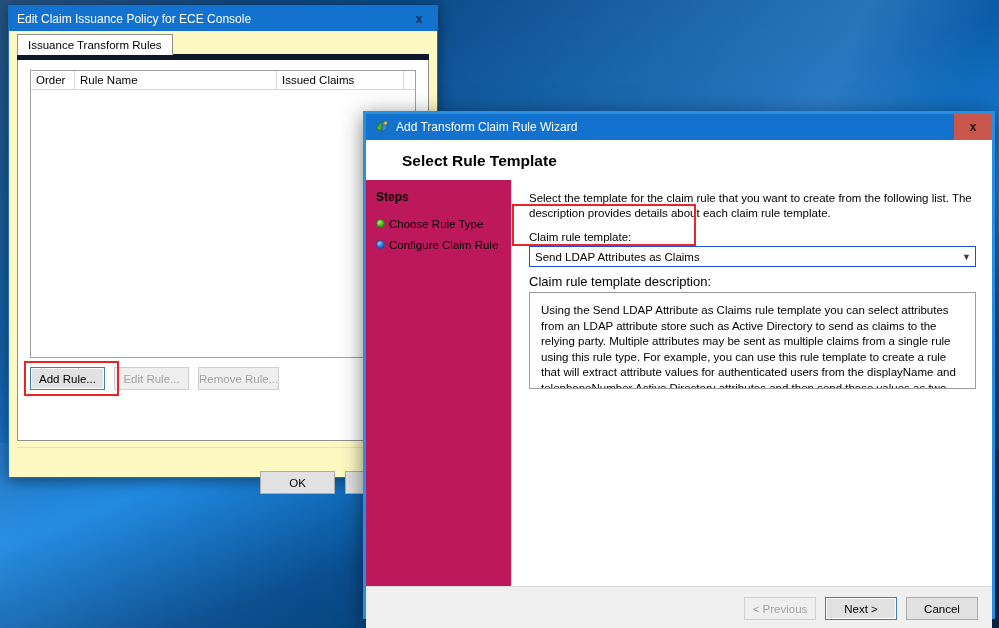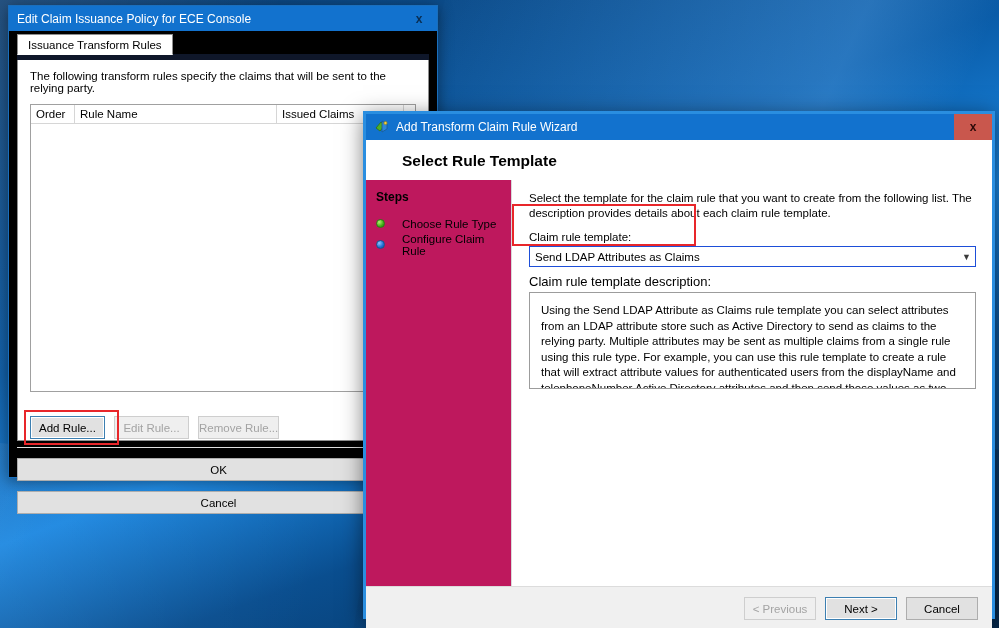--- a/index.html
+++ b/index.html
@@ -53,21 +53,21 @@
   .titlebar .tb-title { flex: 1; white-space: nowrap; overflow: hidden; }
   .tb-close {
     width: 36px; height: 25px;
     display: flex; align-items: center; justify-content: center;
     font-size: 12px; font-weight: bold; color: #fff;
   }
 
   
   #dlg-policy {
     left: 8px; top: 5px; width: 430px; height: 473px;
-    background: #000000;
+    background: #fef9c3;
     border: 1px solid #1a6fbd;
     box-shadow: 0 3px 14px rgba(0,0,0,0.45);
   }
   #dlg-policy .titlebar { background: #1272ce; }
   #dlg-policy .tb-close { background: #1272ce; color: #0a2e52; font-weight: 700; }
 
   .dlg-body { padding: 8px; }
 
   .tabstrip {
     position: relative;
@@ -107,42 +107,41 @@
     border-right: 1px solid #d6d6d6;
     white-space: nowrap; overflow: hidden;
   }
   .lv-col.c0 { width: 44px; }
   .lv-col.c1 { width: 202px; }
   .lv-col.c2 { width: 76px; flex: 1; }
   .lv-col.c3 { width: 11px; border-right: none; }
   .lv-body { height: 267px; }
 
   .btnrow {
-    margin-top: 24px;
+    margin-top: 9px;
     display: flex; align-items: center; gap: 9px;
     position: relative;
   }
   .btn {
     min-width: 75px; height: 23px;
     font-size: 11.5px;
     background: #e1e1e1;
     border: 1px solid #adadad;
     color: #000;
     display: inline-flex; align-items: center; justify-content: center;
   }
   .btn.disabled { color: #a3a3a3; background: #efefef; border-color: #cecece; }
   .btn.focusborder { border: 1px solid #3c7fb1; box-shadow: inset 0 0 0 1px #fff; }
 
   .dlg-footer {
     border-top: 1px solid #dfdfdf;
     margin-top: 6px;
-    padding-top: 10px;
+    padding-top: 23px;
     display: flex; justify-content: flex-end; gap: 10px;
     padding-right: 9px;
-    flex-direction: column;
   }
 
   
   .redbox {
     position: absolute;
     border: 2px solid #e8262a;
     pointer-events: none;
     z-index: 60;
   }
 
@@ -170,21 +169,21 @@
   }
   .wz-main { display: flex; height: 406px; background: #fff; }
 
   .wz-steps {
     width: 146px;
     background: #be185d;
     border-right: 1px solid #d9d9d9;
     padding: 10px 0 0 10px;
   }
   .wz-steps-title { font-size: 12px; font-weight: bold; color: #000; margin-bottom: 9px; }
-  .step { display: flex; align-items: center; gap: 17px; height: 21px; font-size: 11.5px; color: #000; }
+  .step { display: flex; align-items: center; gap: 4px; height: 21px; font-size: 11.5px; color: #000; }
   .dot { width: 9px; height: 9px; border-radius: 50%; flex: 0 0 9px; }
   .dot.green {
     background: radial-gradient(circle at 32% 30%, #b6f06e 0%, #3fae18 60%, #2a7b0f 100%);
     border: 1px solid #2c7c10;
   }
   .dot.blue {
     background: radial-gradient(circle at 32% 30%, #8fc5ff 0%, #1d6fd4 60%, #14508f 100%);
     border: 1px solid #17558f;
   }
 
@@ -240,21 +239,20 @@
     <span class="tb-close">x</span>
   </div>
 
   <div class="dlg-body">
 
     <div class="tabstrip">
       <div class="tab">Issuance Transform Rules</div>
     </div>
 
     <div class="tabpage">
-      <div class="tab-desc">The following transform rules specify the claims that will be sent to the relying party.</div>
 
       <div class="listview">
         <div class="lv-head">
           <div class="lv-col c0">Order</div>
           <div class="lv-col c1">Rule Name</div>
           <div class="lv-col c2">Issued Claims</div>
           <div class="lv-col c3"></div>
         </div>
         <div class="lv-body"></div>
       </div>

